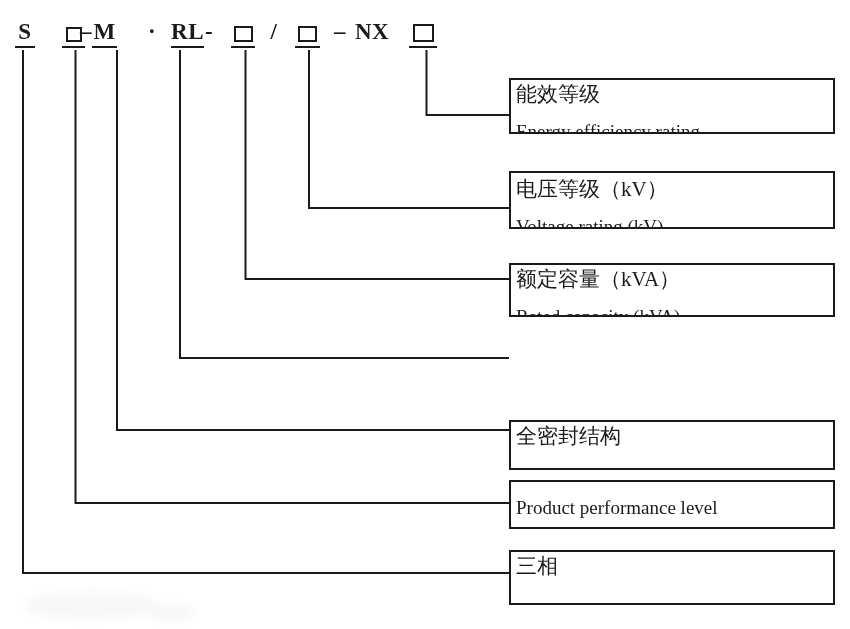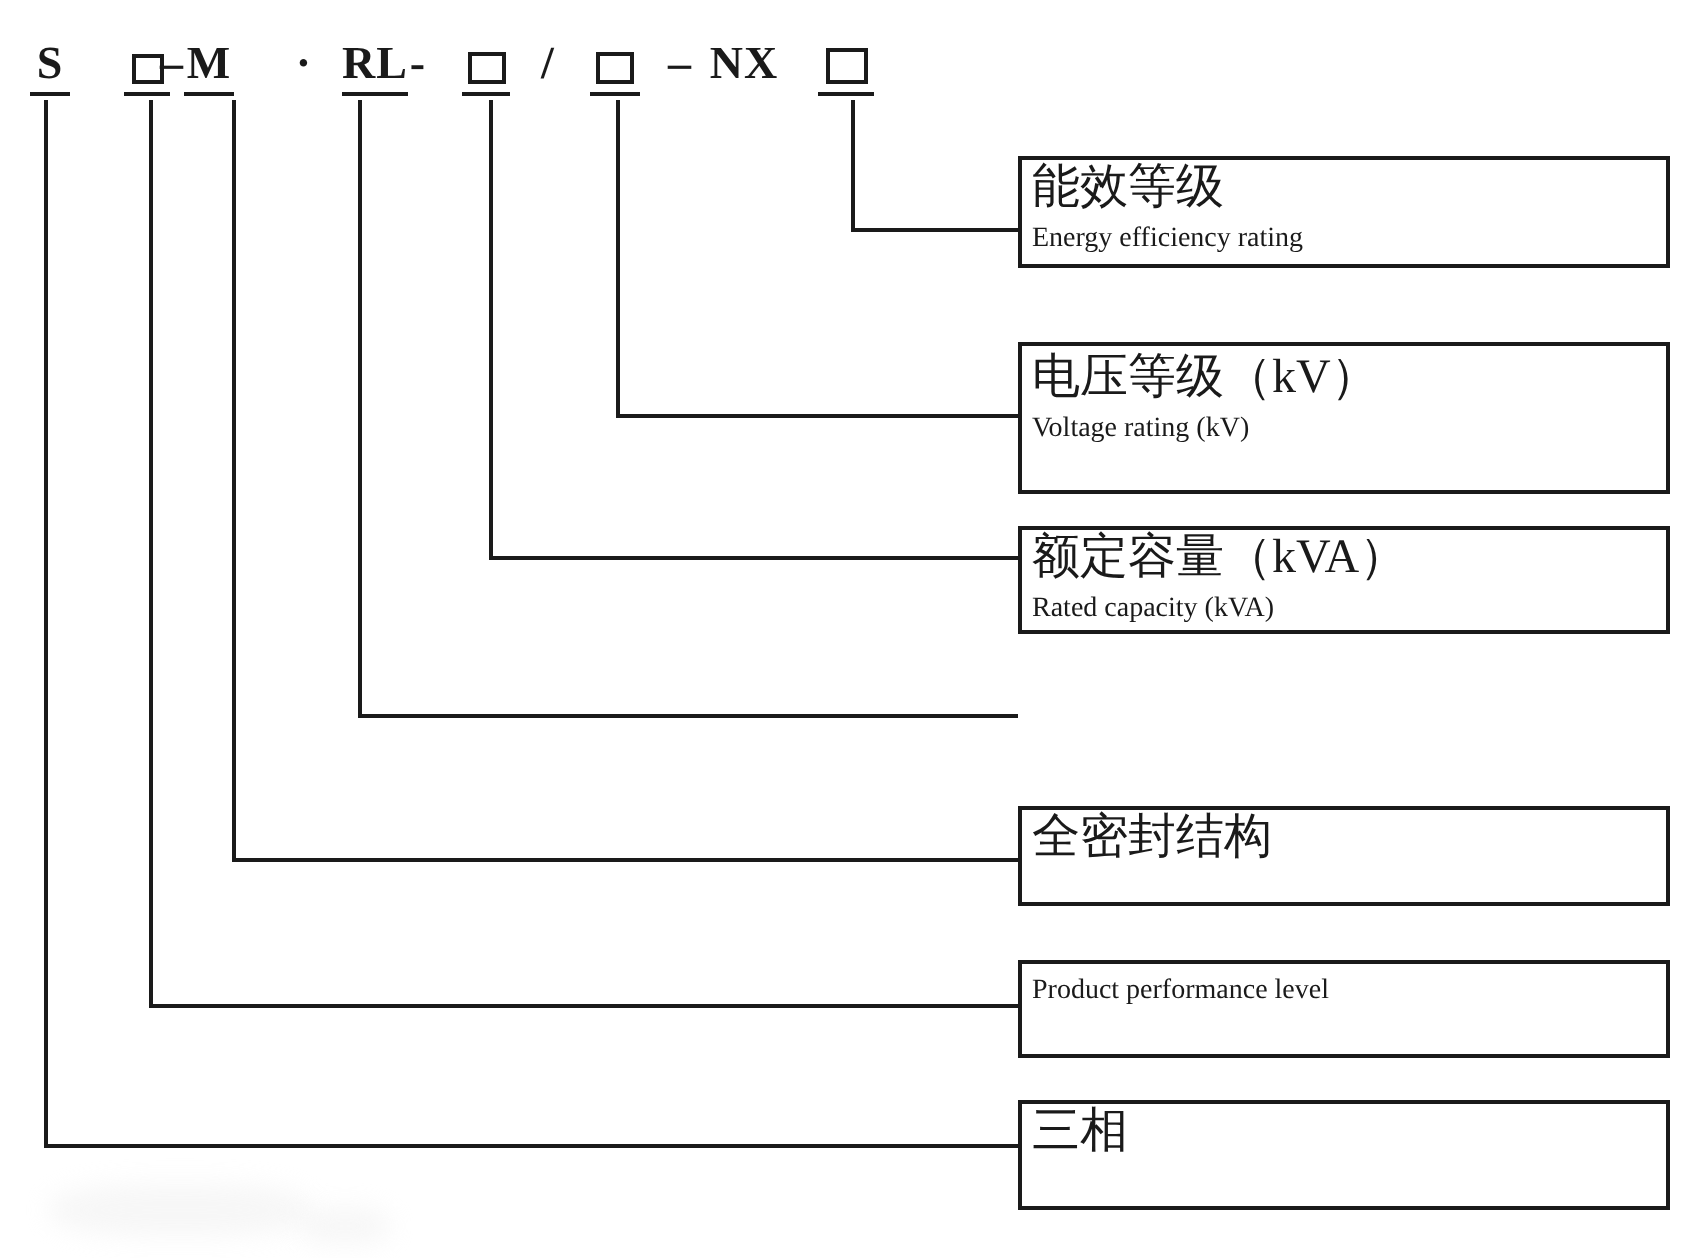--- a/index.html
+++ b/index.html
@@ -42,28 +42,29 @@
     position:absolute;
     left:509px;
     width:326px;
     border:2px solid #1a1a1a;
     box-sizing:border-box;
     background:#ffffff;
     padding:1px 0 0 5px;
     overflow:hidden;
   }
   .label-box .zh{
-    font-size:24px;
+    font-size:21px;
     line-height:26px;
     white-space:nowrap;
   }
   .label-box .en{
-    font-size:14px;
+    font-size:19px;
     line-height:25px;
     white-space:nowrap;
+    margin-top:12px;
   }
   
   .smudge{
     position:absolute;
     background:#ededed;
     filter:blur(6px);
     opacity:0.45;
     border-radius:40%;
   }
 </style>
@@ -114,32 +115,32 @@
 
   <span class="seg u sqwrap" style="left:409px;width:28px;">
       <span class="sq sq-lg"></span>
     </span>
 
   <div class="label-box" style="top:78px;height:56px;">
     <div class="zh">能效等级</div>
     <div class="en">Energy efficiency rating</div>
   </div>
 
-  <div class="label-box" style="top:171px;height:76px;padding-top:3px;">
+  <div class="label-box" style="top:171px;height:58px;padding-top:3px;">
     <div class="zh">电压等级（kV）</div>
     <div class="en">Voltage rating (kV)</div>
   </div>
 
   <div class="label-box" style="top:263px;height:54px;">
     <div class="zh">额定容量（kVA）</div>
     <div class="en">Rated capacity (kVA)</div>
   </div>
 
 
-  <div class="label-box" style="top:403px;height:50px;">
+  <div class="label-box" style="top:420px;height:50px;">
     <div class="zh">全密封结构</div>
   </div>
 
   <div class="label-box" style="top:480px;height:49px;">
     <div class="en">Product performance level</div>
   </div>
 
   <div class="label-box" style="top:550px;height:55px;">
     <div class="zh">三相</div>
   </div>

